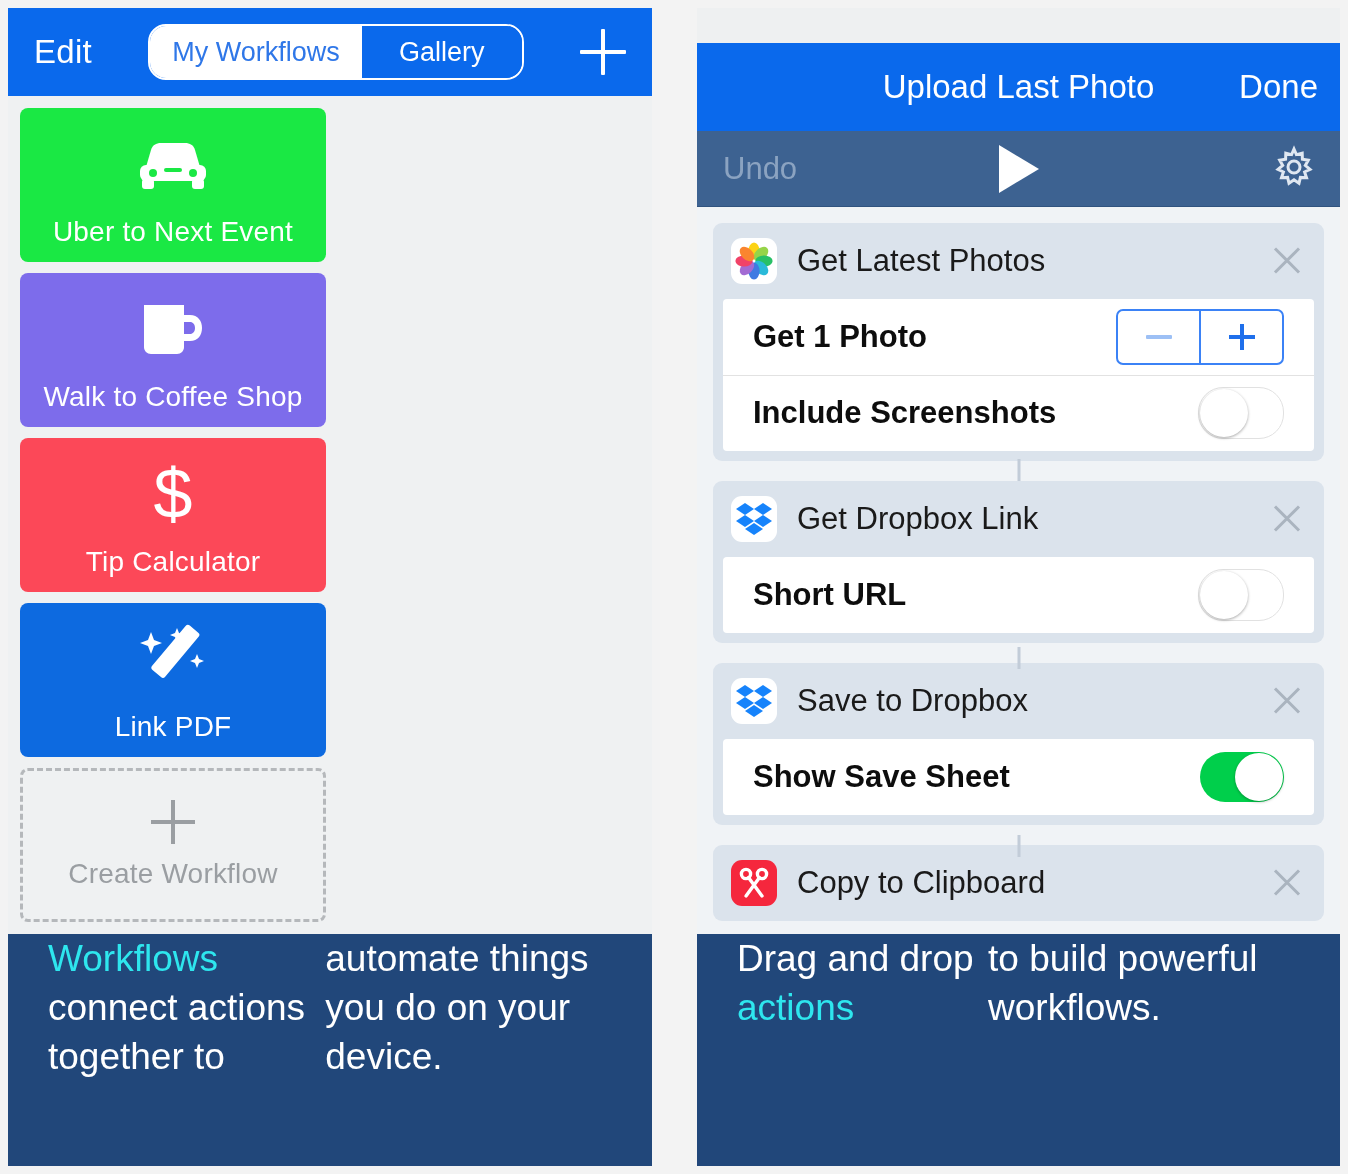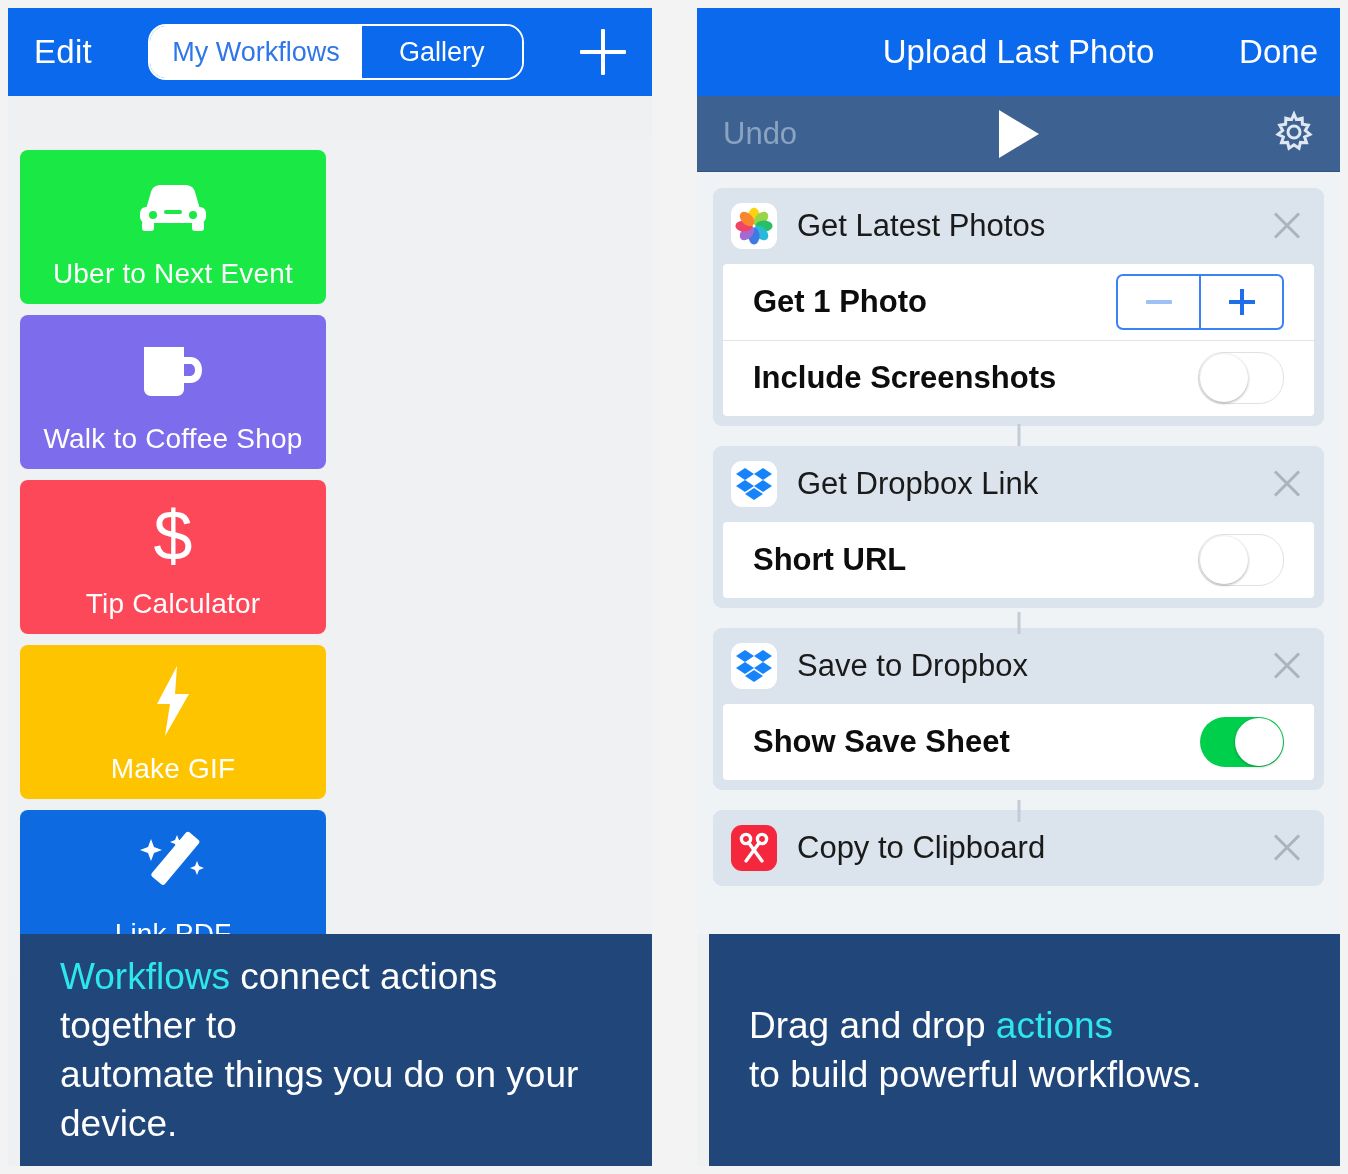--- a/index.html
+++ b/index.html
@@ -35,21 +35,21 @@
   .nav-plus{position:relative;width:46px;height:46px;}
   .nav-plus:before,.nav-plus:after{
     content:"";position:absolute;background:#ffffff;border-radius:1px;
   }
   .nav-plus:before{left:0;top:21px;width:46px;height:4px;}
   .nav-plus:after{top:0;left:21px;height:46px;width:4px;}
 
   
   .grid{
     padding:12px;display:flex;flex-wrap:wrap;gap:11px;
-    background:#eff1f2;height:838px;box-sizing:border-box;align-content:flex-start;margin-top:42px;
+    background:#eff1f2;height:838px;box-sizing:border-box;align-content:flex-start;
   }
   .tile{
     width:306px;height:154px;border-radius:8px;position:relative;
     display:flex;flex-direction:column;align-items:center;justify-content:flex-end;
     box-sizing:border-box;padding-bottom:14px;
   }
   .tile .ticon{
     position:absolute;top:24px;left:0;right:0;height:64px;
     display:flex;align-items:center;justify-content:center;
   }
@@ -60,33 +60,33 @@
   }
   .tile.create .tlabel{color:#9a9ea2;}
   .create-inner{display:flex;flex-direction:column;align-items:center;gap:14px;}
   .plus-gray{position:relative;width:44px;height:44px;}
   .plus-gray:before,.plus-gray:after{content:"";position:absolute;background:#9a9ea2;}
   .plus-gray:before{left:0;top:20px;width:44px;height:4px;}
   .plus-gray:after{top:0;left:20px;height:44px;width:4px;}
 
   
   .caption{
-    position:absolute;left:12px;right:0;bottom:0;height:232px;background:#21477a;
-    display:flex;flex-direction:column;justify-content:center;
+    position:absolute;left:0;right:0;bottom:0;height:232px;background:#21477a;
+    display:flex;flex-direction:row;justify-content:center;
     box-sizing:border-box;padding:0 40px;margin-top:40px;
   }
   .caption .line{color:#ffffff;font-size:37px;line-height:1.33;}
   .caption .hl{color:#2ee6ee;}
   .caption.right-cap{padding:0 40px;}
 
   
   .navbar-r{
     position:relative;height:88px;background:#0a69ec;
     display:flex;align-items:center;justify-content:center;
-    box-sizing:border-box;padding:0 26px;
+    box-sizing:border-box;padding:0 26px;margin-top:35px;
   }
   .navbar-r .r-title{color:#ffffff;font-size:33px;}
   .navbar-r .r-done{position:absolute;right:22px;color:#ffffff;font-size:33px;}
 
   
   .toolbar{
     height:76px;background:#3d6291;position:relative;
     display:flex;align-items:center;box-sizing:border-box;padding:0 26px;
     border-bottom:1px solid #30537f;
   }
@@ -212,28 +212,20 @@
 
       <div class="tile" style="background:#fc4858">
         <div class="ticon">
           <svg width="50" height="72" viewBox="0 0 50 72">
             <text x="25" y="60" text-anchor="middle" font-family="'Liberation Sans',sans-serif" font-size="70" fill="#ffffff">$</text>
           </svg>
         </div>
         <div class="tlabel">Tip Calculator</div>
       </div>
 
-      <div class="tile" style="background:#ffc400">
-        <div class="ticon">
-          <svg width="44" height="70" viewBox="0 0 44 70">
-            <path d="M26 0 L6 38 L19 38 L14 70 L38 28 L24 28 Z" fill="#ffffff"></path>
-          </svg>
-        </div>
-        <div class="tlabel">Make GIF</div>
-      </div>
 
       <div class="tile" style="background:#0d6ae0">
         <div class="ticon">
           <svg width="72" height="70" viewBox="0 0 72 70">
             <rect x="30" y="-2" width="17" height="58" rx="3" fill="#ffffff" transform="rotate(40 38 27)"></rect>
             <path d="M14 8 L17 16 L25 19 L17 22 L14 30 L11 22 L3 19 L11 16 Z" fill="#ffffff"></path>
             <path d="M40 4 L42 9 L47 11 L42 13 L40 18 L38 13 L33 11 L38 9 Z" fill="#ffffff"></path>
             <path d="M60 30 L62 35 L67 37 L62 39 L60 44 L58 39 L53 37 L58 35 Z" fill="#ffffff"></path>
           </svg>
         </div>

